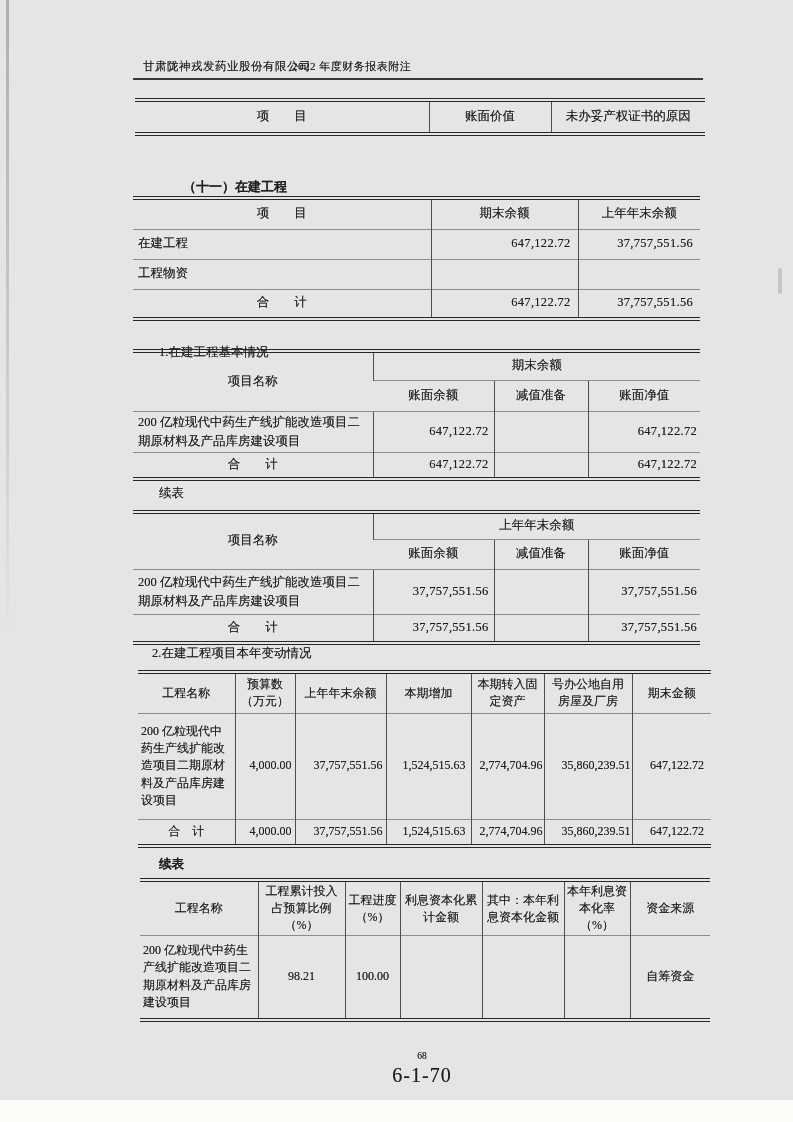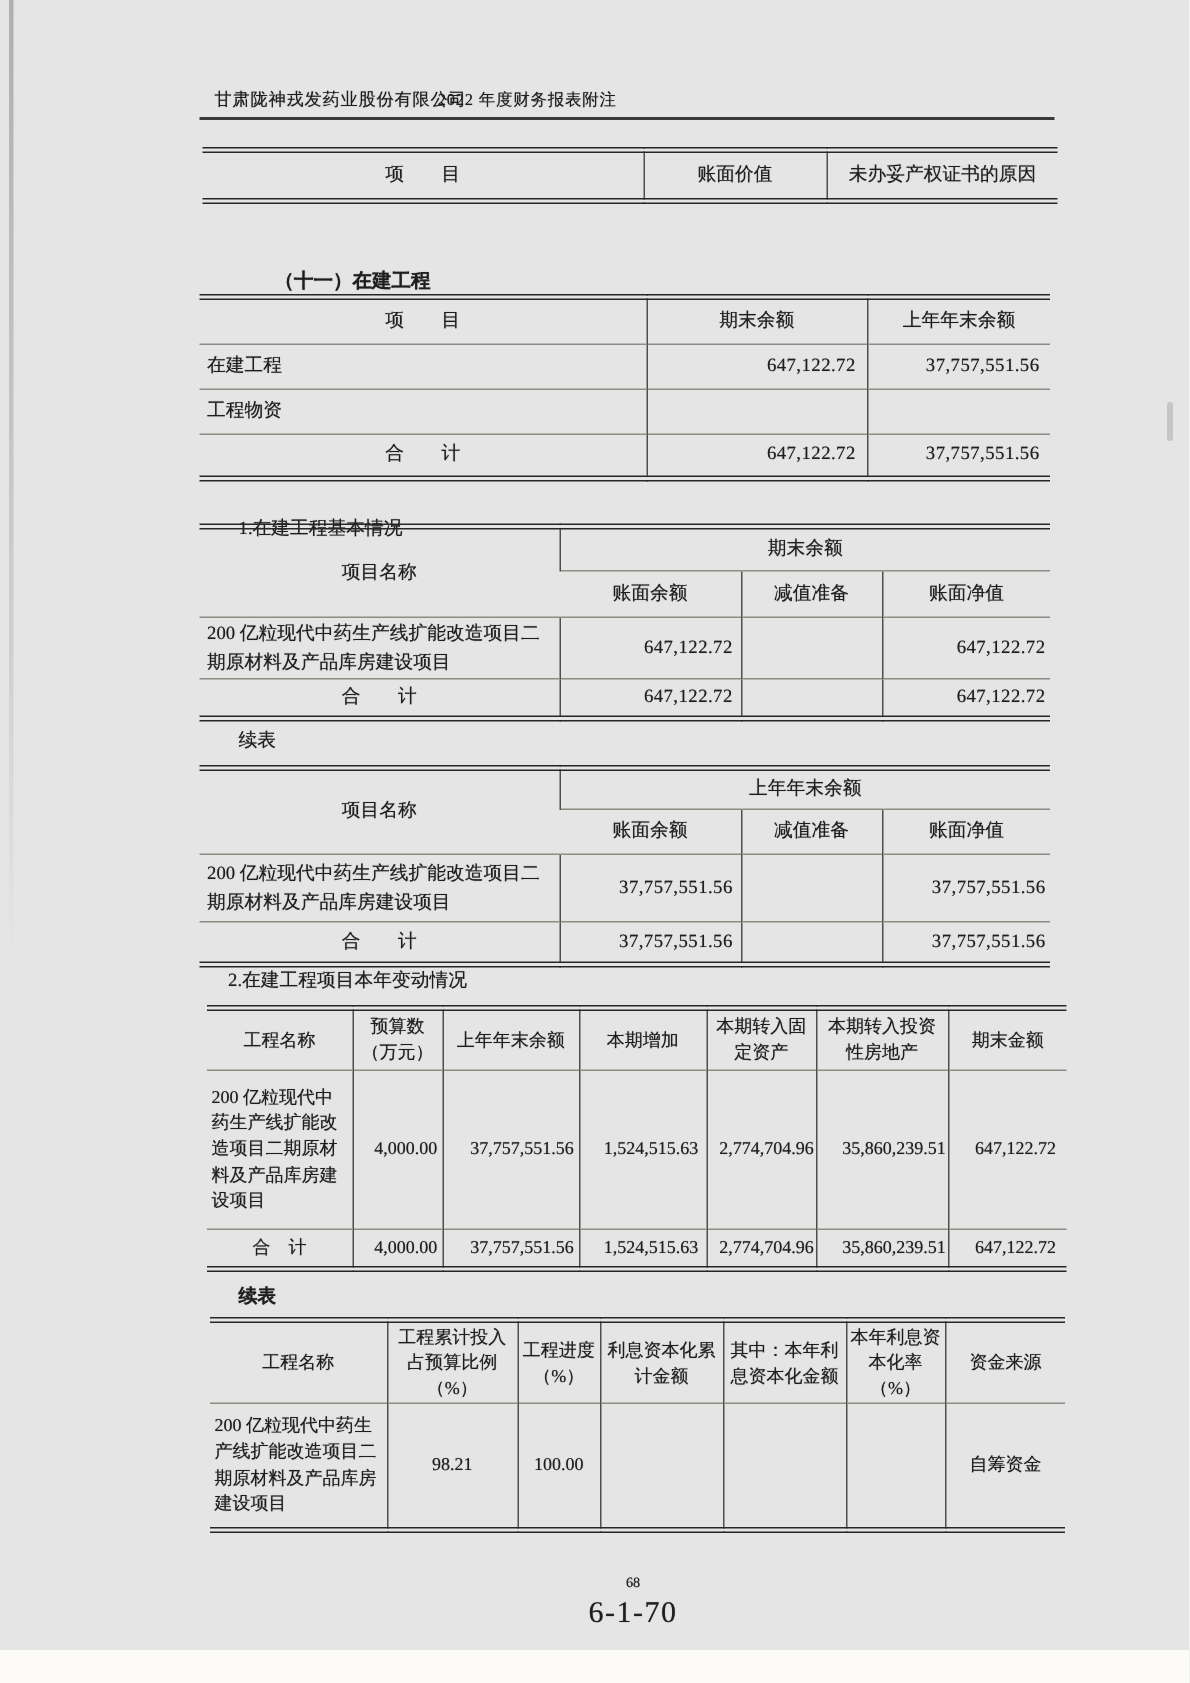--- a/index.html
+++ b/index.html
@@ -185,21 +185,21 @@
         <col style="width:88px">
         <col style="width:79px">
       </colgroup>
     <tbody>
         <tr style="height:41px;">
       <th>工程名称</th>
       <th style="padding:1px 2px;">预算数（万元）</th>
       <th>上年年末余额</th>
       <th>本期增加</th>
       <th style="padding:1px 2px;">本期转入固定资产</th>
-      <th style="padding:1px 2px;">本期转入投资性房地产</th>
+      <th style="padding:1px 2px;">号办公地自用房屋及厂房</th>
       <th>期末金额</th>
     </tr>
     <tr style="height:106px;">
       <td class="al proj">200 亿粒现代中药生产线扩能改造项目二期原材料及产品库房建设项目</td>
       <td class="num pr3">4,000.00</td>
       <td class="num pr3">37,757,551.56</td>
       <td class="num pr5">1,524,515.63</td>
       <td class="num" style="padding-right:1px;">2,774,704.96</td>
       <td class="num" style="padding-right:1px;">35,860,239.51</td>
       <td class="num pr7">647,122.72</td>

